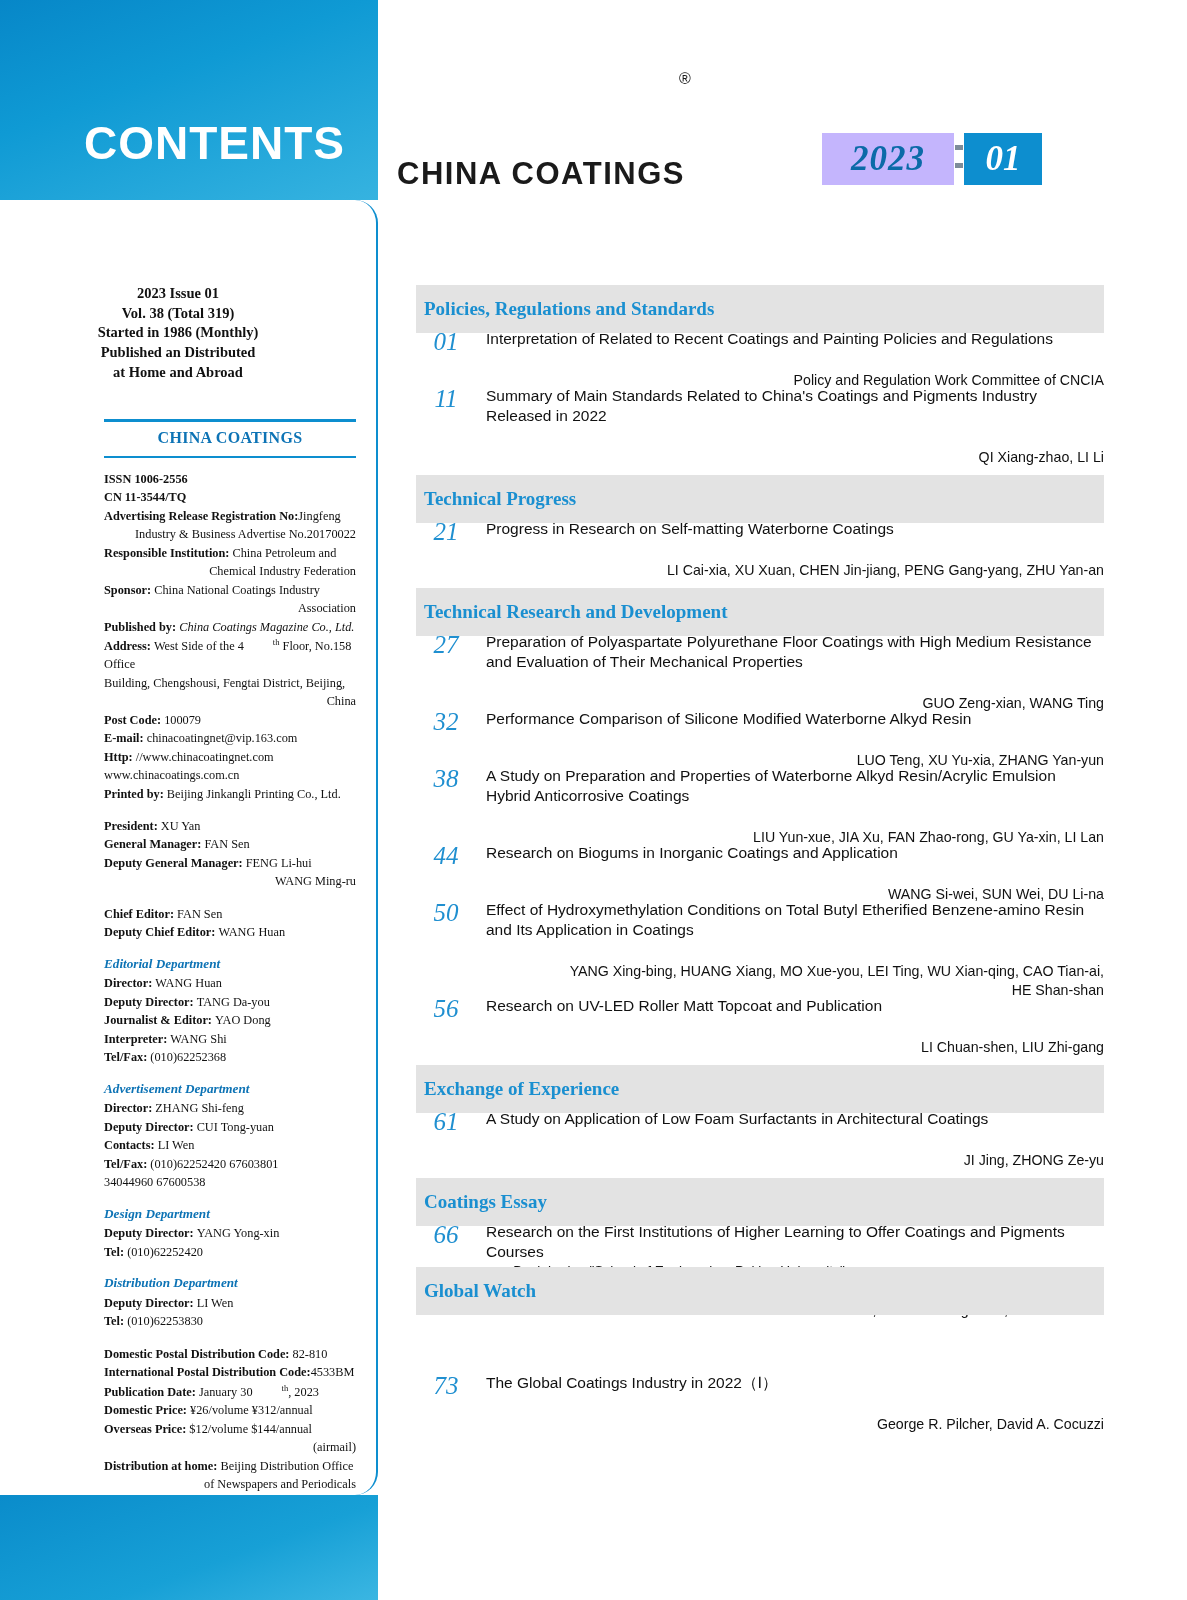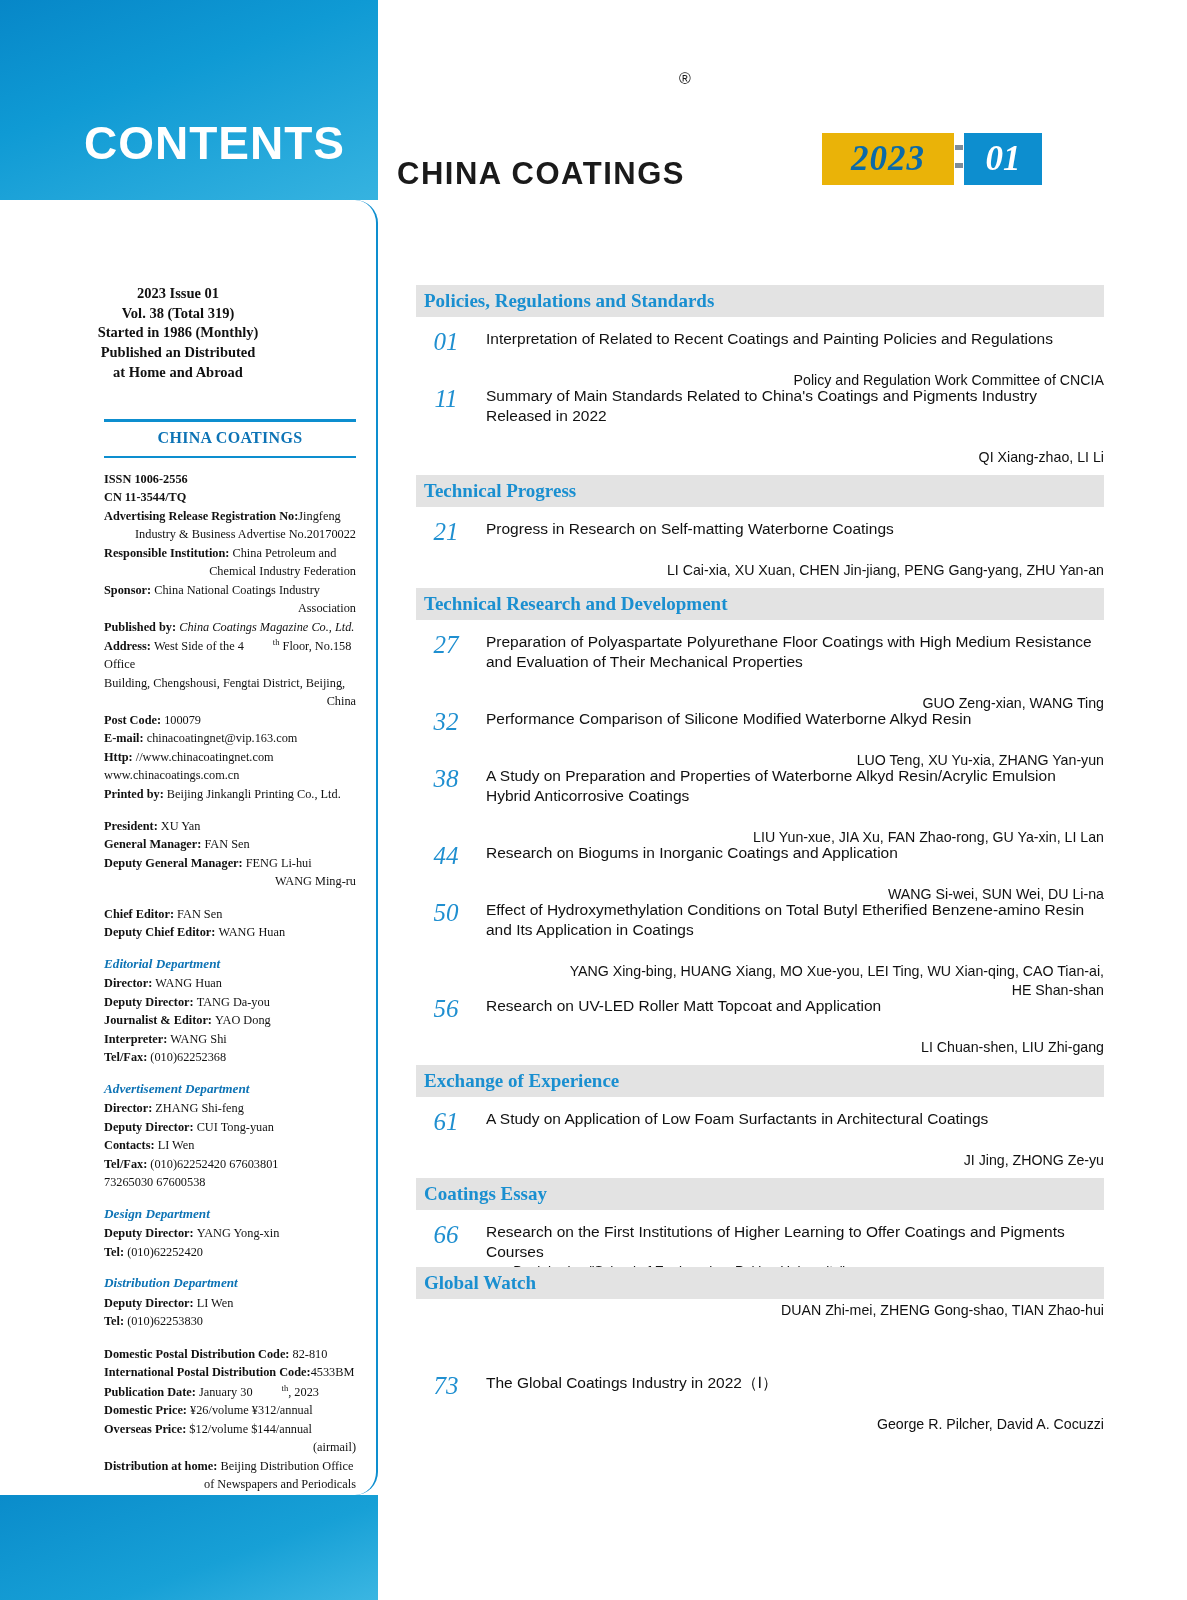--- a/index.html
+++ b/index.html
@@ -73,21 +73,21 @@
   .issue-box {
     position: absolute;
     top: 133px;
     left: 822px;
     width: 220px;
     height: 52px;
     display: flex;
   }
   .issue-year {
     flex: 0 0 132px;
-    background: #eab308;
+    background: #c4b5fd;
     color: #0b6aa8;
     font-family: "Liberation Serif", serif;
     font-weight: bold;
     font-style: italic;
     font-size: 35px;
     display: flex;
     align-items: center;
     justify-content: center;
     letter-spacing: 1px;
   }
@@ -210,21 +210,21 @@
     position: absolute;
     top: 200px;
     left: 378px;
     width: 809px;
     height: 1400px;
   }
   .section-head {
     position: absolute;
     left: 38px;
     width: 680px;
-    height: 32px;
+    height: 48px;
     background: #e3e3e3;
     color: #1a8fd0;
     font-family: "Liberation Serif", serif;
     font-weight: bold;
     font-size: 19px;
     display: flex;
     align-items: center;
     padding-left: 8px;
     box-sizing: content-box;
   }
@@ -325,21 +325,21 @@
       <p><span class="b">Director: </span><span>WANG Huan</span></p>
       <p><span class="b">Deputy Director: </span><span>TANG Da-you</span></p>
       <p><span class="b">Journalist &amp; Editor: </span><span>YAO Dong</span></p>
       <p><span class="b">Interpreter: </span><span>WANG Shi</span></p>
       <p><span class="b">Tel/Fax: </span><span>(010)62252368</span></p>
       <div class="sect">Advertisement Department</div>
       <p><span class="b">Director: </span><span>ZHANG Shi-feng</span></p>
       <p><span class="b">Deputy Director: </span><span>CUI Tong-yuan</span></p>
       <p><span class="b">Contacts: </span><span>LI Wen</span></p>
       <p><span class="b">Tel/Fax: </span><span>(010)62252420 67603801</span></p>
-      <p class="center"><span>73265030 67600538</span></p>
+      <p class="center"><span>34044960 67600538</span></p>
       <div class="sect">Design Department</div>
       <p><span class="b">Deputy Director: </span><span> YANG Yong-xin</span></p>
       <p><span class="b">Tel: </span><span>(010)62252420</span></p>
       <div class="sect">Distribution Department</div>
       <p><span class="b">Deputy Director: </span><span>LI Wen</span></p>
       <p><span class="b">Tel: </span><span>(010)62253830</span></p>
       <div class="gap" style="height: 14px;"></div>
       <p><span class="b">Domestic Postal Distribution Code: </span><span>82-810</span></p>
       <p><span class="b">International Postal Distribution Code:</span><span>4533BM</span></p>
       <p><span class="b">Publication Date: </span><span>January 30<span class="sup">th</span>, 2023</span></p>
@@ -418,21 +418,21 @@
       <div class="pg">50</div>
       <div class="body">
         <div class="ttl">Effect of Hydroxymethylation Conditions on Total Butyl Etherified Benzene-amino Resin and Its Application in Coatings</div>
         <div class="auth">YANG Xing-bing, HUANG Xiang, MO Xue-you, LEI Ting, WU Xian-qing, CAO Tian-ai,</div>
         <div class="auth" style="margin-top: 0px;">HE Shan-shan</div>
       </div>
     </div>
     <div class="entry" style="top: 796px;">
       <div class="pg">56</div>
       <div class="body">
-        <div class="ttl">Research on UV-LED Roller Matt Topcoat and Application</div>
+        <div class="ttl">Research on UV-LED Roller Matt Topcoat and Publication</div>
         <div class="auth">LI Chuan-shen, LIU Zhi-gang</div>
       </div>
     </div>
     <div class="section-head" style="top: 865px;">
       <span>Exchange of Experience</span>
     </div>
     <div class="entry" style="top: 909px;">
       <div class="pg">61</div>
       <div class="body">
         <div class="ttl">A Study on Application of Low Foam Surfactants in Architectural Coatings</div>

